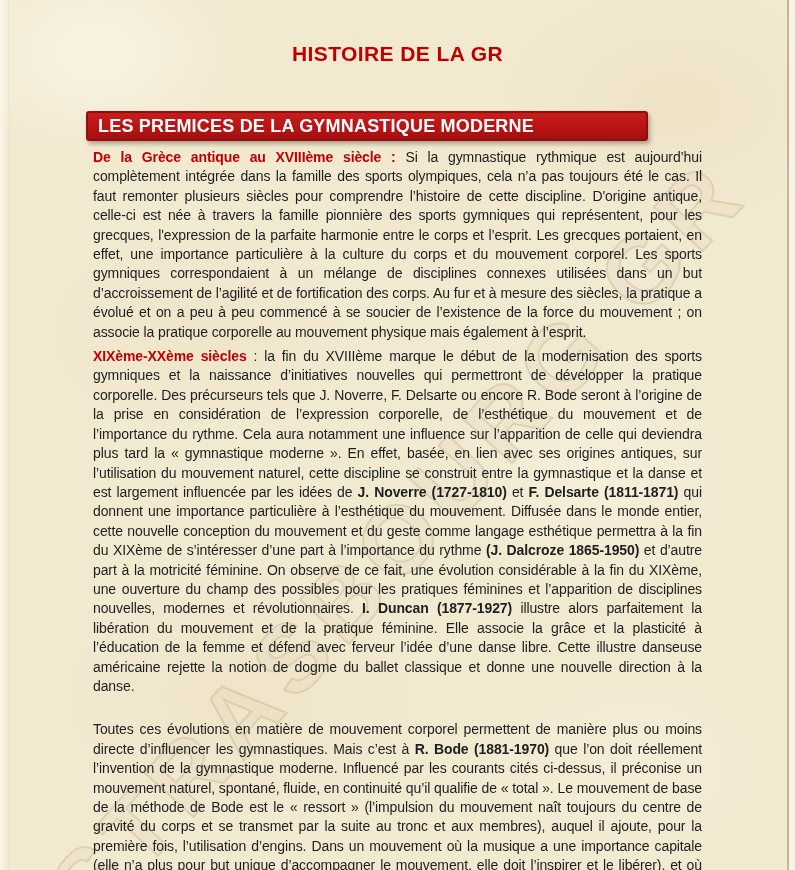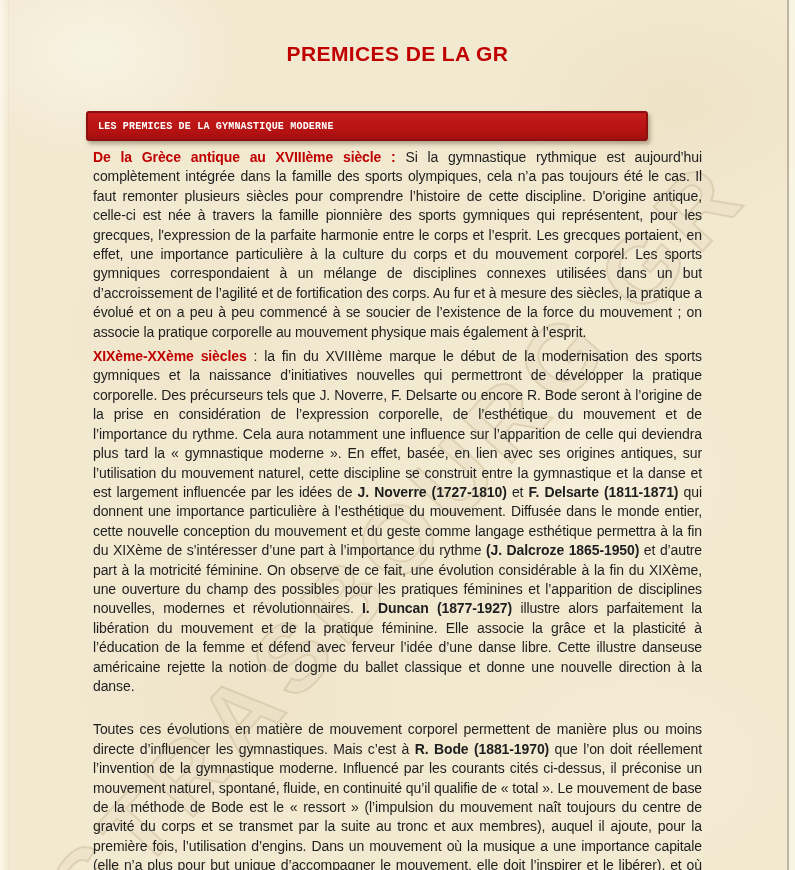--- a/index.html
+++ b/index.html
@@ -77,23 +77,22 @@
     border: 2px solid #8d1010;
     border-radius: 3px;
     box-shadow: 2px 3px 4px rgba(118,103,78,0.55);
     display: flex;
     align-items: center;
     padding-left: 10px;
   }
   .banner-label {
     color: #ffffff;
     font-weight: bold;
-    font-size: 10px;
+    font-size: 18px;
     letter-spacing: 0.2px;
-    font-family: Liberation Mono, monospace;
   }
   .doc-body {
     position: absolute;
     left: 93px; top: 148px;
     width: 609px;
     color: #1e1e1e;
     font-size: 14px;
     letter-spacing: -0.1px;
     line-height: 19.4px;
     text-align: justify;
@@ -107,21 +106,21 @@
 </head>
 <body>
 
 <div class="page">
   <div class="left-edge"></div>
   <div class="right-edge-band"></div>
   <div class="right-edge-line"></div>
 
   <div class="watermark">STRASBOURG GR</div>
 
-  <h1 class="title">PREMICES DE LA GR</h1>
+  <h1 class="title">HISTOIRE DE LA GR</h1>
 
   <div class="banner">
     <span class="banner-label">LES PREMICES DE LA GYMNASTIQUE MODERNE</span>
   </div>
 
   <div class="doc-body">
       <p class="para"><span class="run-lead">De la Grèce antique au XVIIIème siècle : </span><span class="run-normal">Si la gymnastique rythmique est aujourd’hui complètement intégrée dans la famille des sports olympiques, cela n’a pas toujours été le cas. Il faut remonter plusieurs siècles pour comprendre l’histoire de cette discipline. D'origine antique, celle-ci est née à travers la famille pionnière des sports gymniques qui représentent, pour les grecques, l'expression de la parfaite harmonie entre le corps et l’esprit. Les grecques portaient, en effet, une importance particulière à la culture du corps et du mouvement corporel. Les sports gymniques correspondaient à un mélange de disciplines connexes utilisées dans un but d’accroissement de l’agilité et de fortification des corps. Au fur et à mesure des siècles, la pratique a évolué et on a peu à peu commencé à se soucier de l’existence de la force du mouvement ; on associe la pratique corporelle au mouvement physique mais également à l’esprit.</span></p>
       <p class="para"><span class="run-lead">XIXème-XXème siècles</span><span class="run-normal"> : la fin du XVIIIème marque le début de la modernisation des sports gymniques et la naissance d’initiatives nouvelles qui permettront de développer la pratique corporelle. Des précurseurs tels que J. Noverre, F. Delsarte ou encore R. Bode seront à l’origine de la prise en considération de l’expression corporelle, de l’esthétique du mouvement et de l’importance du rythme. Cela aura notamment une influence sur l’apparition de celle qui deviendra plus tard la « gymnastique moderne ».  En effet, basée, en lien avec ses origines antiques, sur l’utilisation du mouvement naturel, cette discipline se construit entre la gymnastique et la danse et est largement influencée par les idées de </span><span class="run-bold">J. Noverre (1727-1810)</span><span class="run-normal"> et </span><span class="run-bold">F. Delsarte (1811-1871)</span><span class="run-normal"> qui donnent une importance particulière à l’esthétique du mouvement. Diffusée dans le monde entier, cette nouvelle conception du mouvement et du geste comme langage esthétique permettra à la fin du XIXème de s’intéresser d’une part à l’importance du rythme </span><span class="run-bold">(J. Dalcroze 1865-1950)</span><span class="run-normal"> et d’autre part à la motricité féminine. On observe de ce fait, une évolution considérable à la fin du XIXème, une ouverture du champ des possibles pour les pratiques féminines et l’apparition de disciplines nouvelles, modernes et révolutionnaires. </span><span class="run-bold">I. Duncan (1877-1927)</span><span class="run-normal"> illustre alors parfaitement la libération du mouvement et de la pratique féminine. Elle associe la grâce et la plasticité à l’éducation de la femme et défend avec ferveur l’idée d’une danse libre. Cette illustre danseuse américaine rejette la notion de dogme du ballet classique et donne une nouvelle direction à la danse.</span></p>
       <p class="para"><span class="run-normal">Toutes ces évolutions en matière de mouvement corporel permettent de manière plus ou moins directe d’influencer les gymnastiques. Mais c’est à </span><span class="run-bold">R. Bode (1881-1970)</span><span class="run-normal"> que l’on doit réellement l’invention de la gymnastique moderne. Influencé par les courants cités ci-dessus, il préconise un mouvement naturel, spontané, fluide, en continuité qu’il qualifie de « total ». Le mouvement de base de la méthode de Bode est le « ressort » (l’impulsion du mouvement naît toujours du centre de gravité du corps et se transmet par la suite au tronc et aux membres), auquel il ajoute, pour la première fois, l’utilisation d’engins. Dans un mouvement où la musique a une importance capitale (elle n’a plus pour but unique d’accompagner le mouvement, elle doit l’inspirer et le libérer), et où les fondamentaux de</span></p>
     </div>

